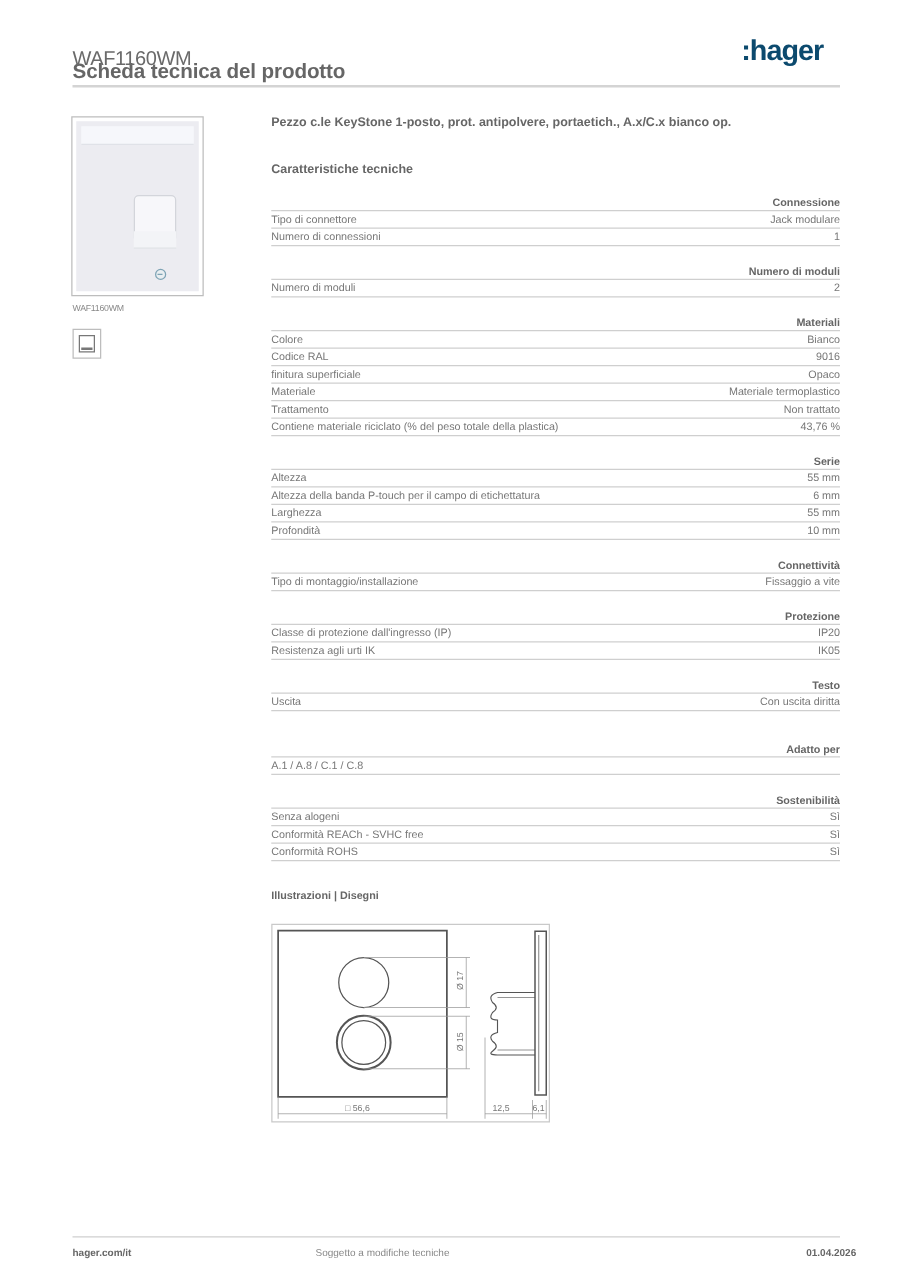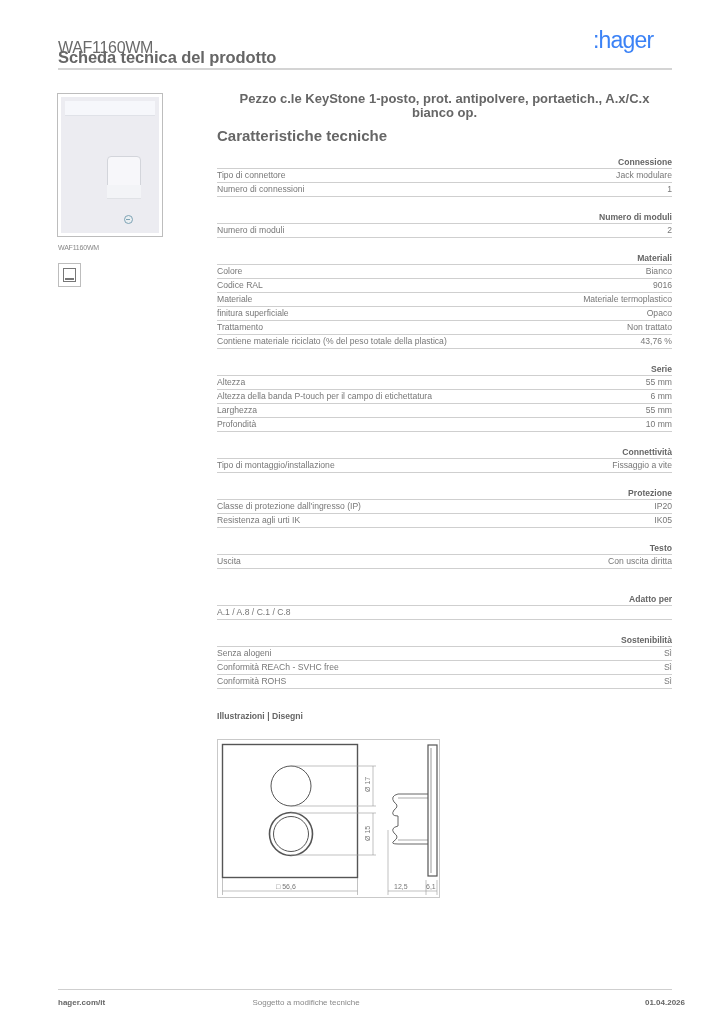--- a/index.html
+++ b/index.html
@@ -1,36 +1,36 @@
 <!DOCTYPE html>
 <html><head>
 <meta charset="utf-8">
 <style>
   html, body { margin:0; padding:0; background:#ffffff; }
   body { width:724px; height:1024px; position:relative; font-family:"Liberation Sans", sans-serif; color:#666; overflow:hidden; }
   .hdr-title { position:absolute; left:58px; top:20px; font-size:16.5px; font-weight:bold; color:#666; letter-spacing:-0.1px;margin-top:28px; }
   .hdr-code { position:absolute; left:58px; top:39px; font-size:16px; color:#6a6a6a; letter-spacing:-0.3px; }
-  .logo { position:absolute; left:593px; top:27px; font-size:23px; font-weight:normal; color:#3b82f6; letter-spacing:-0.8px; }
+  .logo { position:absolute; left:593px; top:27px; font-size:23px; font-weight:bold; color:#0c4a6e; letter-spacing:-0.8px; }
   .hdr-rule { position:absolute; left:58px; top:68px; width:614px; height:2px; background:#d4d4d4; }
 
   .img-box { position:absolute; left:57px; top:93px; width:106px; height:144px; border:1px solid #bdbdbd; box-sizing:border-box; background:#fff; }
   .img-inner { position:absolute; left:3px; top:3px; right:3px; bottom:3px; background:#ececf1; }
   .img-label-strip { position:absolute; left:4px; top:4px; right:4px; height:14px; background:#f6f7fb; border-bottom:1px solid #e0e2e8; }
   .jack { position:absolute; left:46px; top:59px; width:34px; height:38px; border-radius:4px; background:#f7f7fa; border:1px solid #d3d5db; box-sizing:border-box; }
   .jack-lip { position:absolute; left:46px; top:88px; width:34px; height:13px; background:#f3f4f7; border-bottom:1px solid #e0e2e6; }
   .screw { position:absolute; left:63px; top:118px; width:9px; height:9px; border-radius:50%; border:1.5px solid #7ea3b5; box-sizing:border-box; background:#e9eef1; }
   .screw::after { content:""; position:absolute; left:1px; top:3px; width:4px; height:1px; background:#7ea3b5; }
   .img-caption { position:absolute; left:58px; top:244px; font-size:7px; color:#888; letter-spacing:-0.2px; }
   .thumb { position:absolute; left:58px; top:263px; width:23px; height:24px; border:1px solid #bdbdbd; box-sizing:border-box; background:#fff; }
   .thumb-inner { position:absolute; left:4px; top:4px; width:13px; height:14px; border:1px solid #777; box-sizing:border-box; }
   .thumb-inner::after { content:""; position:absolute; left:1px; bottom:1px; width:9px; height:2px; background:#777; }
 
   .main { position:absolute; left:217px; top:92px; width:455px; }
-  .desc { font-size:13px; font-weight:bold; color:#666; height:14px; line-height:14px;text-align:center; }
-  .char-title { font-size:15px; font-weight:bold; color:#666; margin-top:24px; height:12px; line-height:12px; }
+  .desc { font-size:10px; font-weight:bold; color:#666; height:14px; line-height:14px; }
+  .char-title { font-size:10px; font-weight:bold; color:#666; margin-top:24px; height:12px; line-height:12px; }
   .section { margin-top:14px; }
   .sec-head { font-size:8.6px; font-weight:bold; color:#666; height:12px; line-height:12px; border-bottom:1.5px solid #cfcfcf;text-align:right; }
   .row { display:flex; justify-content:space-between; font-size:8.6px; color:#777; height:13px; line-height:13px; border-bottom:1px solid #cfcfcf;gap:10px; }
   .row .v { text-align:right; }
   .section.gap-lg { margin-top:24px; }
   .ill-title { font-size:8.6px; font-weight:bold; color:#666; margin-top:22px; }
 
   .drawing { position:absolute; left:217px; top:739px; width:223px; height:159px; border:1px solid #c9c9c9; box-sizing:border-box; background:#fff; }
   .drawing svg { position:absolute; left:0; top:0; }
 
@@ -90,26 +90,26 @@
     <div class="sec-head">Materiali</div>
     <div class="row">
         <span>Colore</span>
         <span class="v">Bianco</span>
       </div>
     <div class="row">
         <span>Codice RAL</span>
         <span class="v">9016</span>
       </div>
     <div class="row">
+        <span>finitura superficiale</span>
+        <span class="v">Opaco</span>
+      </div>
+    <div class="row">
         <span>Materiale</span>
         <span class="v">Materiale termoplastico</span>
-      </div>
-    <div class="row">
-        <span>finitura superficiale</span>
-        <span class="v">Opaco</span>
       </div>
     <div class="row">
         <span>Trattamento</span>
         <span class="v">Non trattato</span>
       </div>
     <div class="row">
         <span>Contiene materiale riciclato (% del peso totale della plastica)</span>
         <span class="v">43,76 %</span>
       </div>
   </div>

